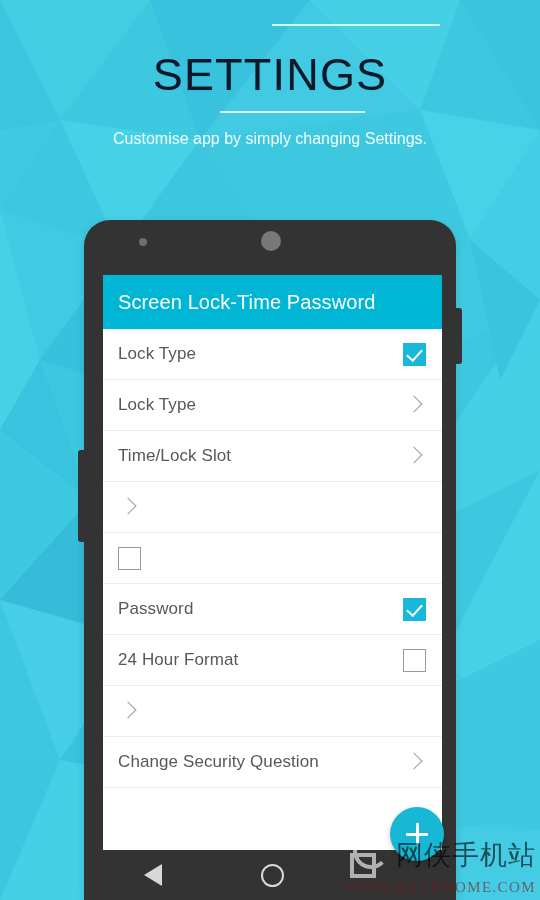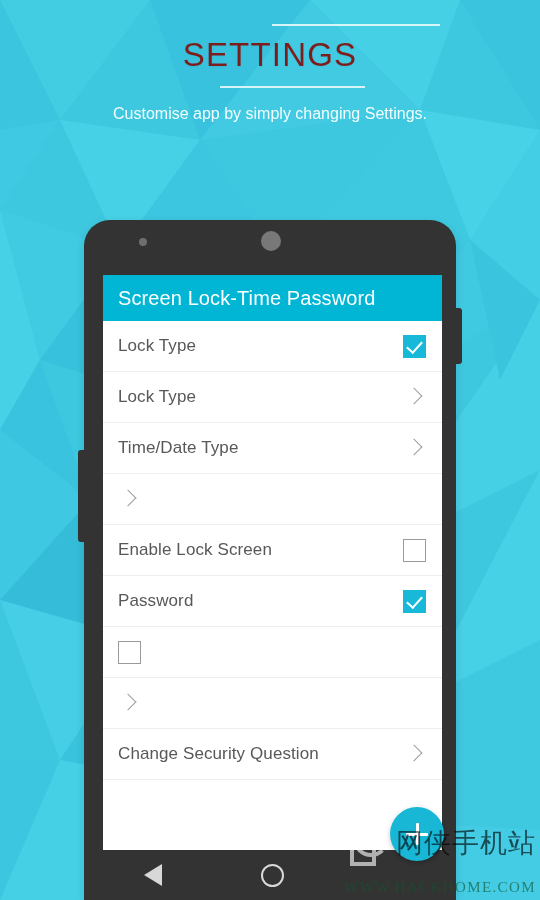--- a/index.html
+++ b/index.html
@@ -43,24 +43,24 @@
     background: #e4f8fb;
     opacity: .92;
     margin: 0 auto;
   }
   #rule-top {
     width: 168px;
     margin-top: 24px;
     margin-right: 100px;
   }
   #promo-title {
-    font-size: 33px;
+    font-size: 45px;
     letter-spacing: 1.2px;
-    color: #7f1d1d;
-    margin-top: 12px;
+    color: #0f172a;
+    margin-top: 25px;
     font-weight: normal;
     line-height: 1.05;
     text-shadow: 0 1px 2px rgba(0,0,0,.04);
   }
   #rule-mid {
     width: 145px;
     margin-top: 13px;
     margin-right: 175px;
   }
   #promo-sub {
@@ -131,21 +131,21 @@
   #screen {
     position: absolute;
     left: 19px;
     top: 55px;
     width: 339px;
     height: 575px;
     background: #ffffff;
     overflow: hidden;
   }
   #app-bar {
-    height: 46px;
+    height: 54px;
     background: #00b6d4;
     display: flex;
     align-items: center;
     padding-left: 15px;
     box-sizing: border-box;
   }
   #app-bar-title {
     color: #ffffff;
     font-size: 20px;
     font-weight: normal;
@@ -310,23 +310,23 @@
   }
   #wm-cn {
     font-size: 27px;
     color: #000000;
     letter-spacing: 1px;
     line-height: 1;
     font-family: "DejaVu Sans", sans-serif;
   }
   #wm-url {
     font-size: 15px;
-    color: #14532d;
+    color: #7f1d1d;
     letter-spacing: 1.4px;
-    margin-top: 16px;
+    margin-top: 4px;
     text-align: right;
     font-family: "Liberation Serif", serif;
   }
 </style>
 </head>
 <body>
 
 <div id="stage">
 
   <svg id="poly-bg" viewBox="0 0 540 900" preserveAspectRatio="none">
@@ -393,35 +393,35 @@
       <div id="settings-list">
           <div class="row">
             <div class="row-label">Lock Type</div>
             <div class="cb on"></div>
           </div>
           <div class="row">
             <div class="row-label">Lock Type</div>
             <div class="chev"></div>
           </div>
           <div class="row">
-            <div class="row-label">Time/Date Type</div>
+            <div class="row-label">Time/Lock Slot</div>
             <div class="chev"></div>
           </div>
           <div class="row">
             <div class="chev"></div>
           </div>
           <div class="row">
-            <div class="row-label">Enable Lock Screen</div>
             <div class="cb off"></div>
           </div>
           <div class="row">
             <div class="row-label">Password</div>
             <div class="cb on"></div>
           </div>
           <div class="row">
+            <div class="row-label">24 Hour Format</div>
             <div class="cb off"></div>
           </div>
           <div class="row">
             <div class="chev"></div>
           </div>
           <div class="row">
             <div class="row-label">Change Security Question</div>
             <div class="chev"></div>
           </div>
         </div>

